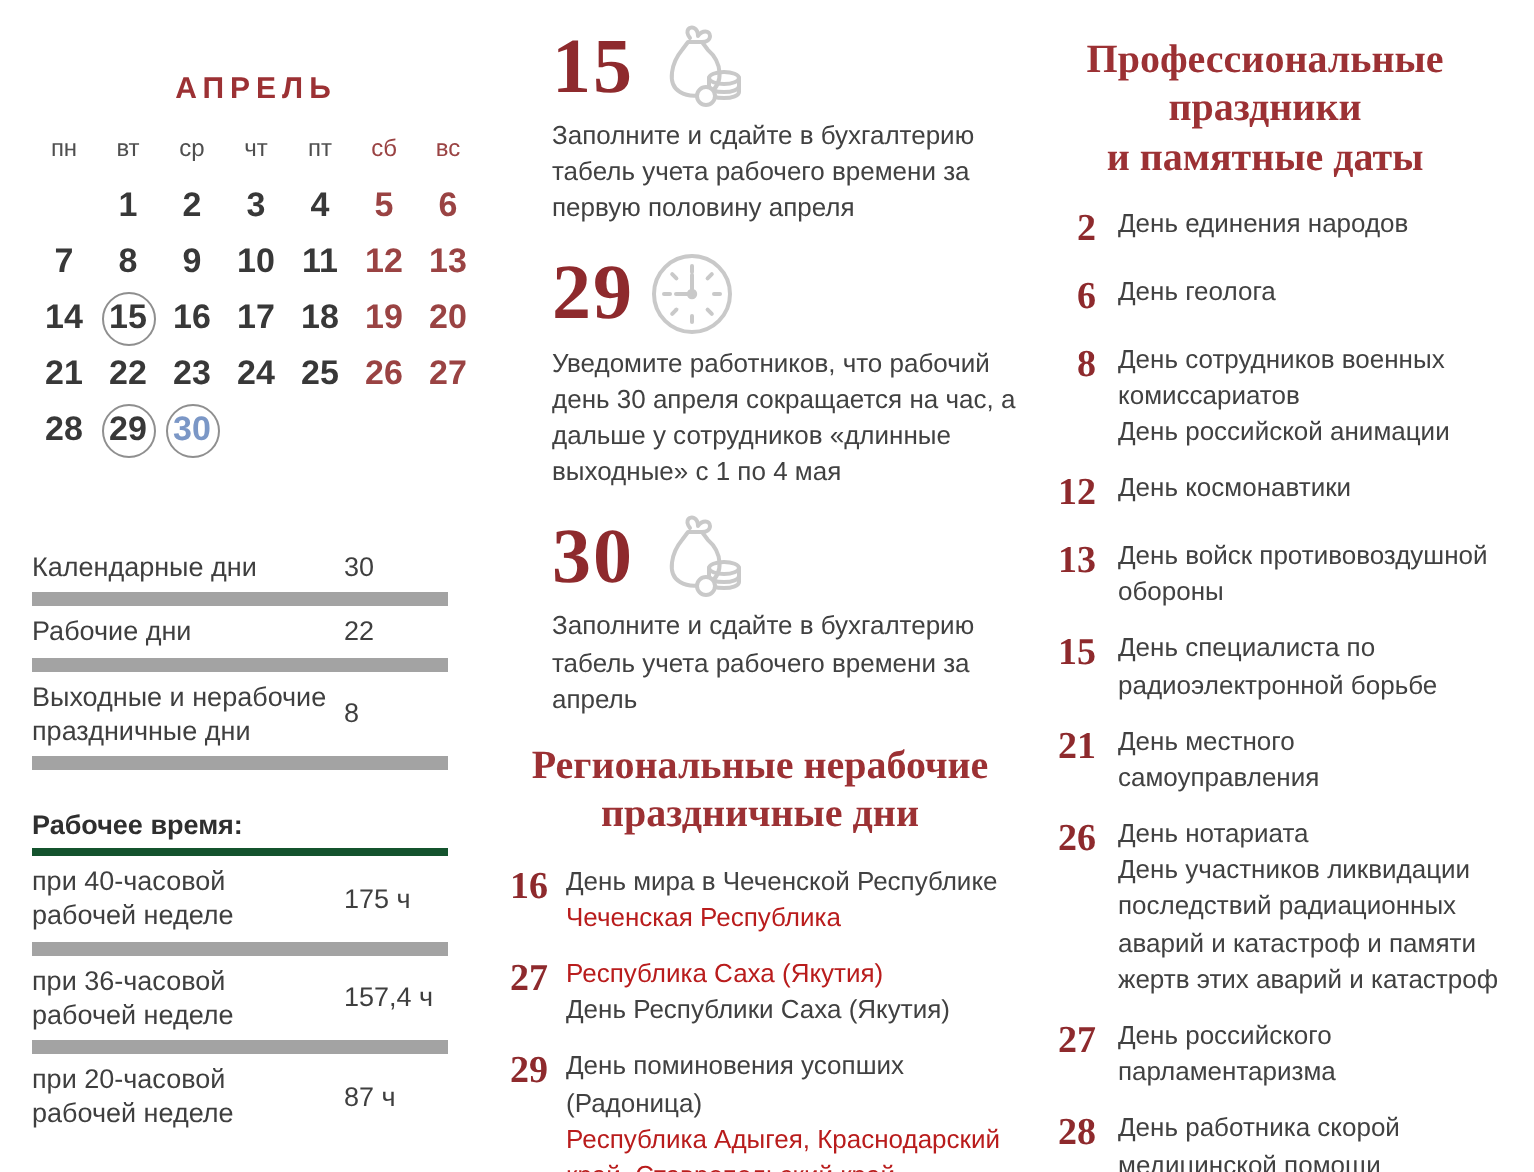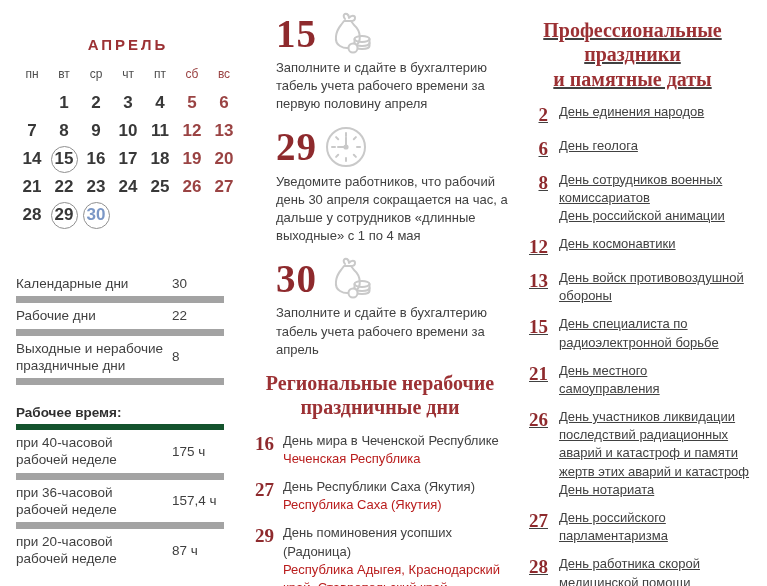--- a/index.html
+++ b/index.html
@@ -3,21 +3,21 @@
 <meta charset="utf-8">
 <style>
   html,body { margin:0; padding:0; }
   body {
     width:767px; height:586px; background:#ffffff; overflow:hidden;
     font-family:"Liberation Sans", sans-serif; color:#414141;
   }
   .page { display:flex; width:767px; height:574px; box-sizing:border-box; }
   .col-left  { width:240px; box-sizing:border-box; padding:14px 0 0 16px; flex-shrink:0; }
   .col-mid   { width:274px; box-sizing:border-box; padding:12px 0 0 6px;  flex-shrink:0; }
-  .col-right { width:253px; box-sizing:border-box; padding:10px 16px 0 0;  flex-shrink:0;text-decoration:underline; }
+  .col-right { width:253px; box-sizing:border-box; padding:10px 16px 0 0;  flex-shrink:0; }
 
   
   .cal { width:224px; }
   .cal-title { text-align:center; color:#9c3134; font-weight:bold; font-size:15px;
                letter-spacing:3px; margin:22px 0 12px; }
   .cal-head, .cal-grid { display:grid; grid-template-columns:repeat(7,32px); }
   .cell { text-align:center; }
   .wd { font-size:12px; color:#4f4f4f; padding:2px 0 8px; }
   .wd.weekend { color:#9a4343; }
   .day { font-size:17px; font-weight:bold; height:28px; line-height:28px;
@@ -28,21 +28,21 @@
          border:1.5px solid #8f8f8f; border-radius:50%; }
   .day.blue { color:#7b97c6; }
 
   
   .stats { width:208px; margin-top:42px; font-size:13.5px; }
   .srow { display:flex; justify-content:space-between; align-items:center;
           border-bottom:7px solid #a3a3a3; padding:4px 0; }
   .srow.noline { border-bottom:none; }
   .slabel { width:148px; line-height:1.28; color:#3f3f3f; }
   .sval { width:52px; text-align:left; color:#3f3f3f; }
-  .work-title { font-weight:bold; margin-top:16px; border-bottom:6px solid #14532d;
+  .work-title { font-weight:bold; margin-top:16px; border-bottom:4px solid #14532d;
                 padding:4px 0; color:#2f2f2f; }
 
   
   .deadline { padding-left:30px; }
   .dhead { display:flex; align-items:center; height:42px; }
   .dday { font-family:"Liberation Serif", serif; font-weight:bold; font-size:39px;
           color:#8e2a2d; line-height:1; letter-spacing:1px; }
   .dicon { margin-left:7px; display:inline-flex; }
   .dtext { margin:5px 0 12px; font-size:13px; line-height:1.4; width:248px; color:#414141; }
 
@@ -217,22 +217,22 @@
         <div class="hrow">
           <div class="hday">16</div>
           <div class="hbody">
             <div class="hline">День мира в Чеченской Республике</div>
             <div class="hline muted">Чеченская Республика</div>
           </div>
         </div>
         <div class="hrow">
           <div class="hday">27</div>
           <div class="hbody">
+            <div class="hline muted">Республика Саха (Якутия)</div>
             <div class="hline">День Республики Саха (Якутия)</div>
-            <div class="hline muted">Республика Саха (Якутия)</div>
           </div>
         </div>
         <div class="hrow">
           <div class="hday">29</div>
           <div class="hbody">
             <div class="hline">День поминовения усопших (Радоница)</div>
             <div class="hline muted">Республика Адыгея, Краснодарский край, Ставропольский край</div>
           </div>
         </div>
       </div>
@@ -284,22 +284,22 @@
         </div>
         <div class="hrow">
           <div class="hday">21</div>
           <div class="hbody">
             <div class="hline">День местного самоуправления</div>
           </div>
         </div>
         <div class="hrow">
           <div class="hday">26</div>
           <div class="hbody">
+            <div class="hline">День нотариата</div>
             <div class="hline">День участников ликвидации последствий радиационных аварий и катастроф и памяти жертв этих аварий и катастроф</div>
-            <div class="hline">День нотариата</div>
           </div>
         </div>
         <div class="hrow">
           <div class="hday">27</div>
           <div class="hbody">
             <div class="hline">День российского парламентаризма</div>
           </div>
         </div>
         <div class="hrow">
           <div class="hday">28</div>

